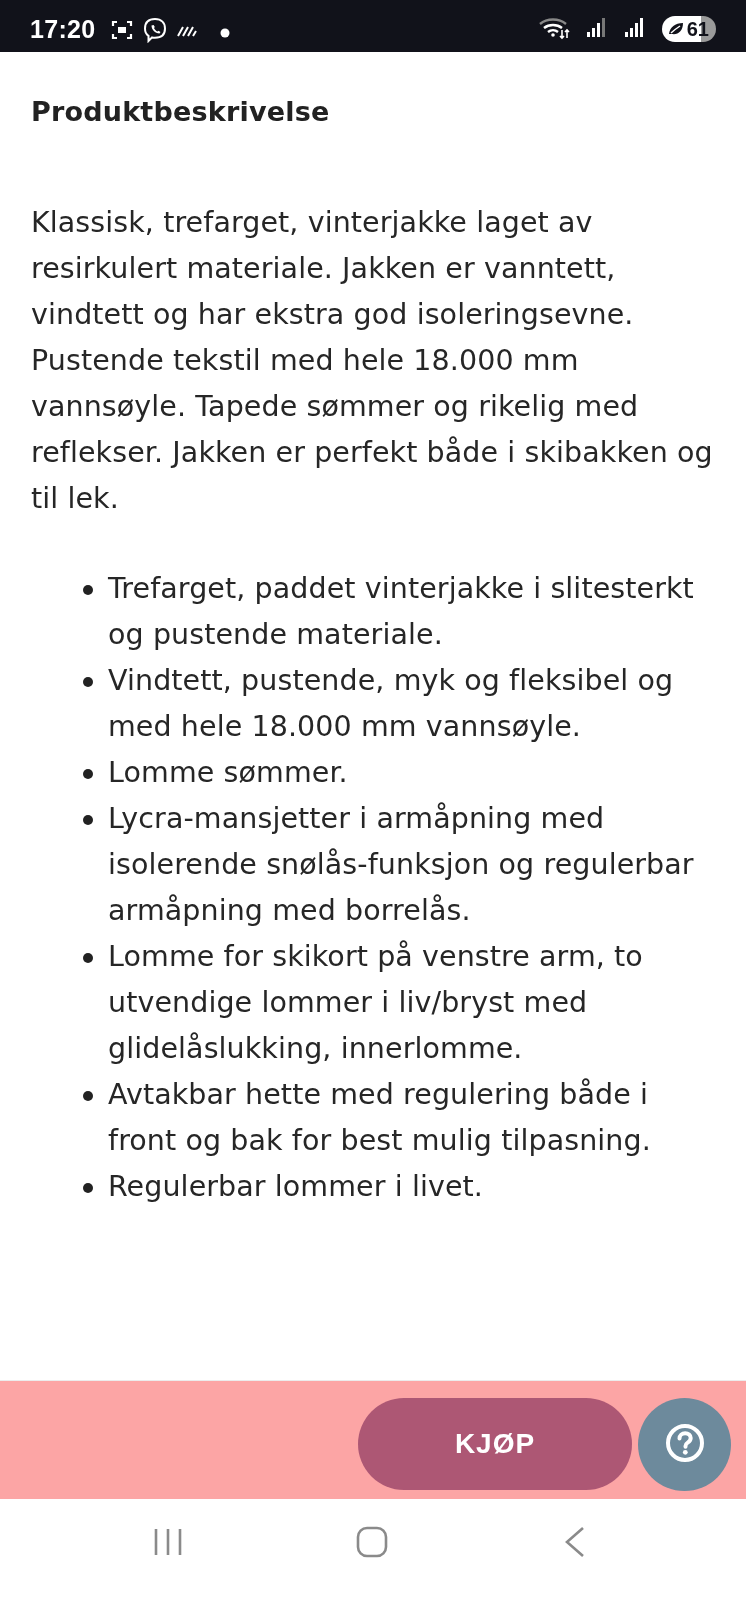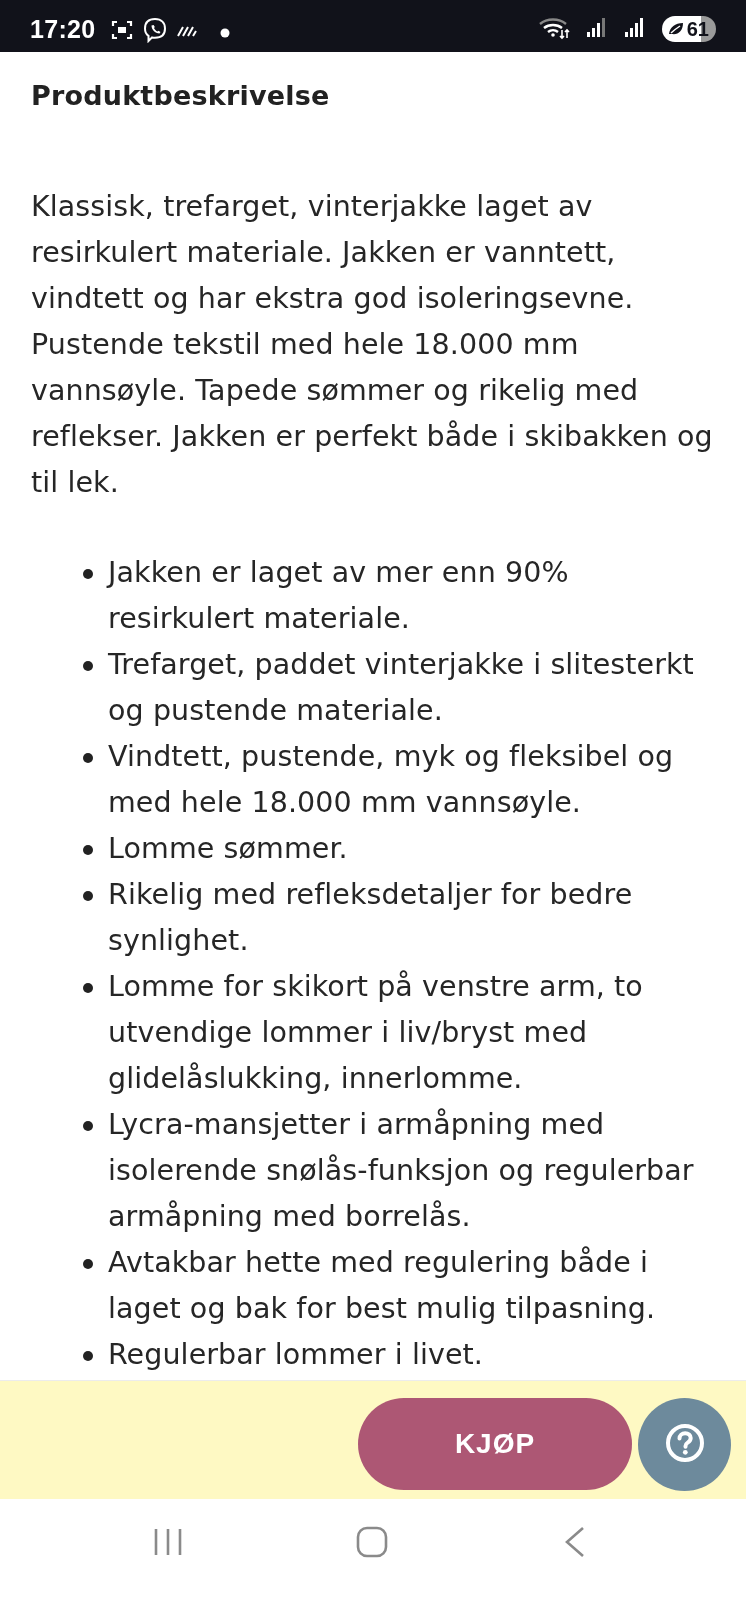--- a/index.html
+++ b/index.html
@@ -64,21 +64,21 @@
       box-sizing: border-box;
       position: relative;
     }
     .battery .leaf {
       position: absolute;
       left: 6px;
       top: 6px;
     }
     .content {
       position: absolute;
-      top: 52px;
+      top: 68px;
       left: 0;
       width: 746px;
       height: 1328px;
       overflow: hidden;
     }
     .section-title {
       position: absolute;
       left: 31px;
       top: 28px;
       font-size: 27px;
@@ -133,21 +133,21 @@
       width: 746px;
       height: 1px;
       background: #ececec;
     }
     .action-area {
       position: absolute;
       top: 1381px;
       left: 0;
       width: 746px;
       height: 118px;
-      background: #fef9c3;
+      background: #fca5a5;
     }
     .buy-button {
       position: absolute;
       left: 358px;
       top: 17px;
       width: 274px;
       height: 92px;
       border-radius: 46px;
       background: #ad5774;
       color: #ffffff;
@@ -253,28 +253,26 @@
       </svg>
       <span>61</span>
     </span>
   </div>
 </div>
 
 <div class="content">
   <h2 class="section-title">Produktbeskrivelse</h2>
   <p class="description">Klassisk, trefarget, vinterjakke laget av resirkulert materiale. Jakken er vanntett, vindtett og har ekstra god isoleringsevne. Pustende tekstil med hele 18.000 mm vannsøyle. Tapede sømmer og rikelig med reflekser. Jakken er perfekt både i skibakken og til lek.</p>
   <ul class="features">
-    <li>Jakken er laget av mer enn 90% resirkulert materiale.</li>
     <li>Trefarget, paddet vinterjakke i slitesterkt og pustende materiale.</li>
     <li>Vindtett, pustende, myk og fleksibel og med hele 18.000 mm vannsøyle.</li>
     <li>Lomme sømmer.</li>
-    <li>Rikelig med refleksdetaljer for bedre synlighet.</li>
+    <li>Lycra-mansjetter i armåpning med isolerende snølås-funksjon og regulerbar armåpning med borrelås.</li>
     <li>Lomme for skikort på venstre arm, to utvendige lommer i liv/bryst med glidelåslukking, innerlomme.</li>
-    <li>Lycra-mansjetter i armåpning med isolerende snølås-funksjon og regulerbar armåpning med borrelås.</li>
-    <li>Avtakbar hette med regulering både i laget og bak for best mulig tilpasning.</li>
+    <li>Avtakbar hette med regulering både i front og bak for best mulig tilpasning.</li>
     <li>Regulerbar lommer i livet.</li>
   </ul>
 </div>
 
 <div class="bottom-divider"></div>
 
 <div class="action-area">
   <button class="buy-button">KJØP</button>
   <button class="help-button">
     <span>

